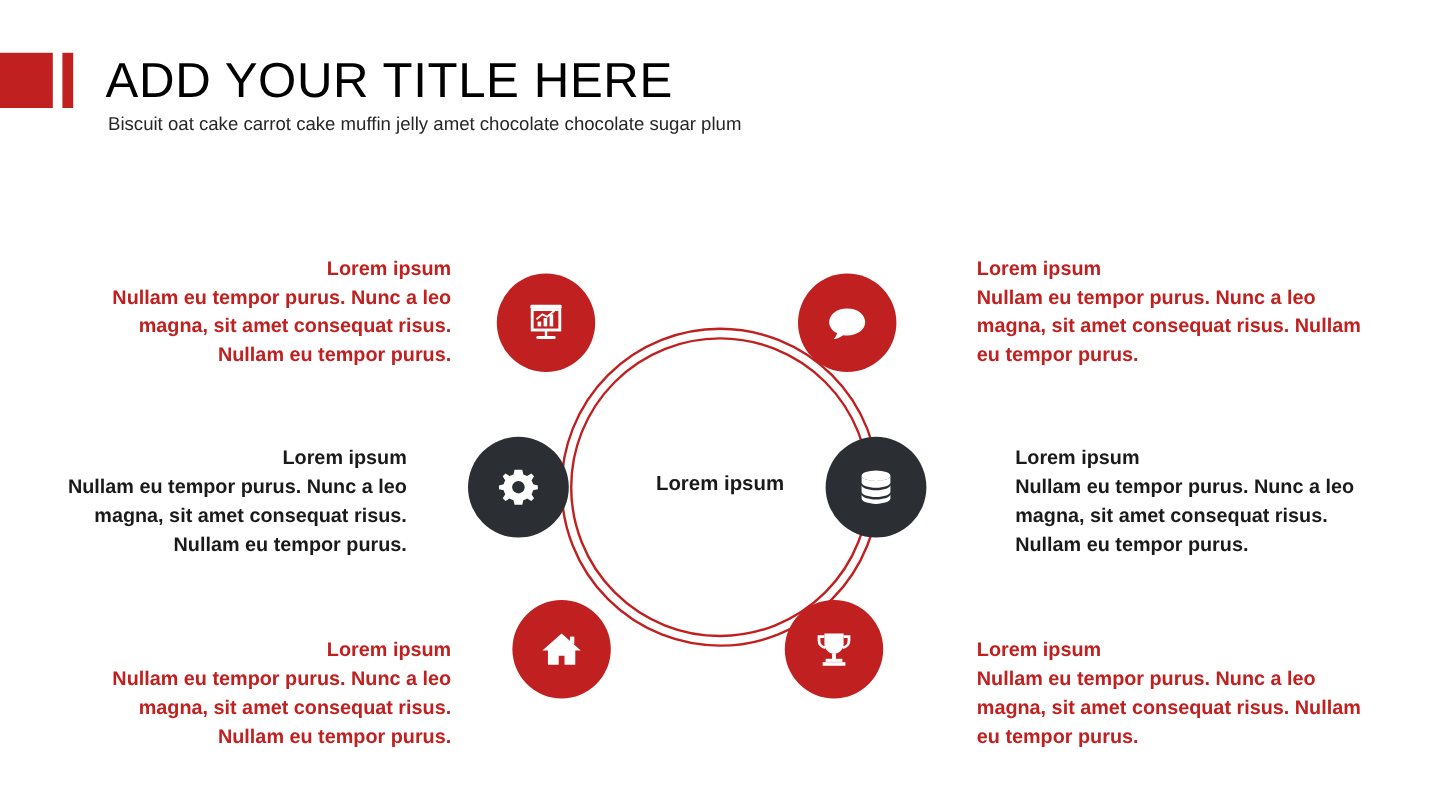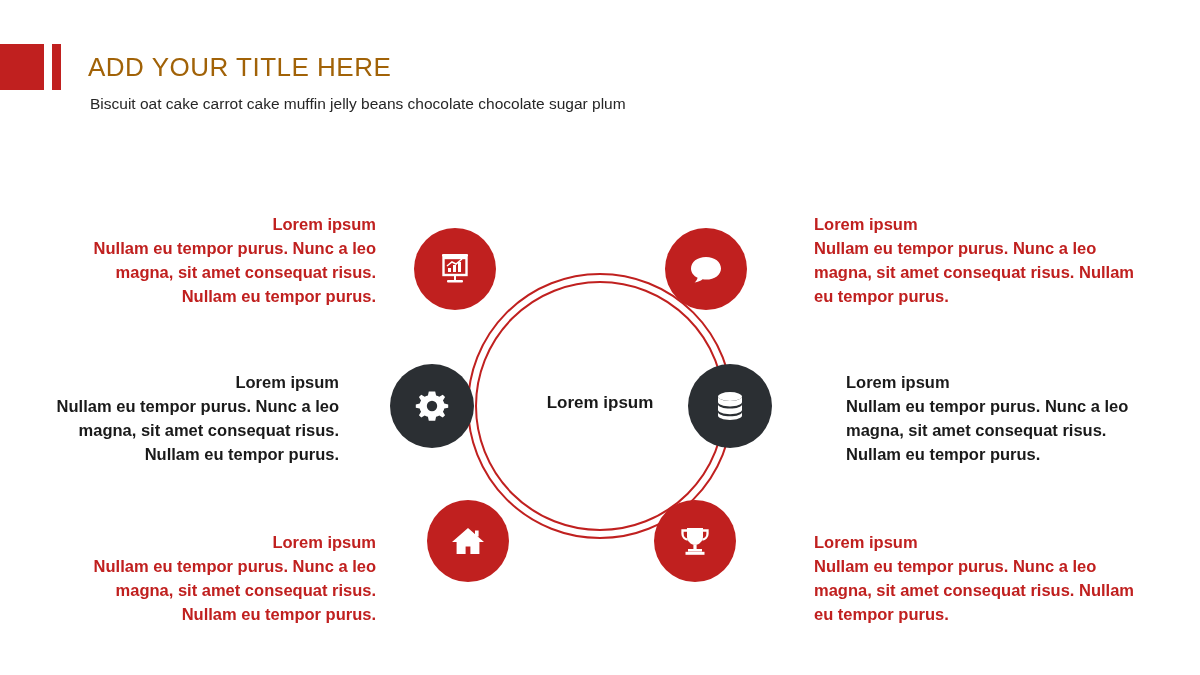--- a/index.html
+++ b/index.html
@@ -37,24 +37,24 @@
     top: 0px;
     width: 9px;
     height: 46px;
     background: #c0201f;
   }
 
   .page-title {
     position: absolute;
     left: 88px;
     top: 44px;
-    font-size: 26px;
+    font-size: 41px;
     line-height: 46px;
     letter-spacing: 0.5px;
-    color: #a16207;
+    color: #000000;
     font-weight: 400;
     white-space: nowrap;
   }
   .page-subtitle {
     position: absolute;
     left: 90px;
     top: 94px;
     font-size: 15.5px;
     line-height: 20px;
     color: #262626;
@@ -120,21 +120,21 @@
 </style>
 </head>
 <body>
 
 <div class="title-mark">
   <div class="bar-a"></div>
   <div class="bar-b"></div>
 </div>
 
 <div class="page-title">ADD YOUR TITLE HERE</div>
-<div class="page-subtitle">Biscuit oat cake carrot cake muffin jelly beans chocolate chocolate sugar plum</div>
+<div class="page-subtitle">Biscuit oat cake carrot cake muffin jelly amet chocolate chocolate sugar plum</div>
 
 <div class="diagram">
 
   <svg width="420" height="360" viewBox="0 0 420 360">
     <circle cx="210" cy="178" r="132" fill="none" stroke="#c0201f" stroke-width="2"></circle>
     <circle cx="210" cy="178" r="124" fill="none" stroke="#c0201f" stroke-width="2"></circle>
   </svg>
 
   <div class="center-label">Lorem ipsum</div>
 

